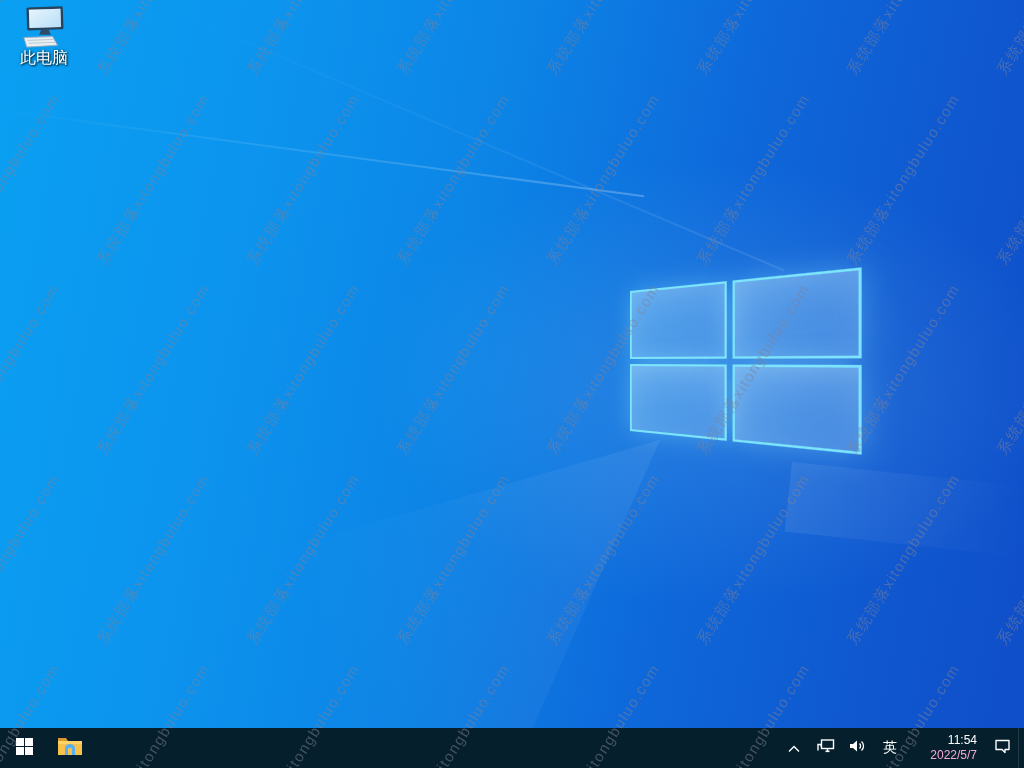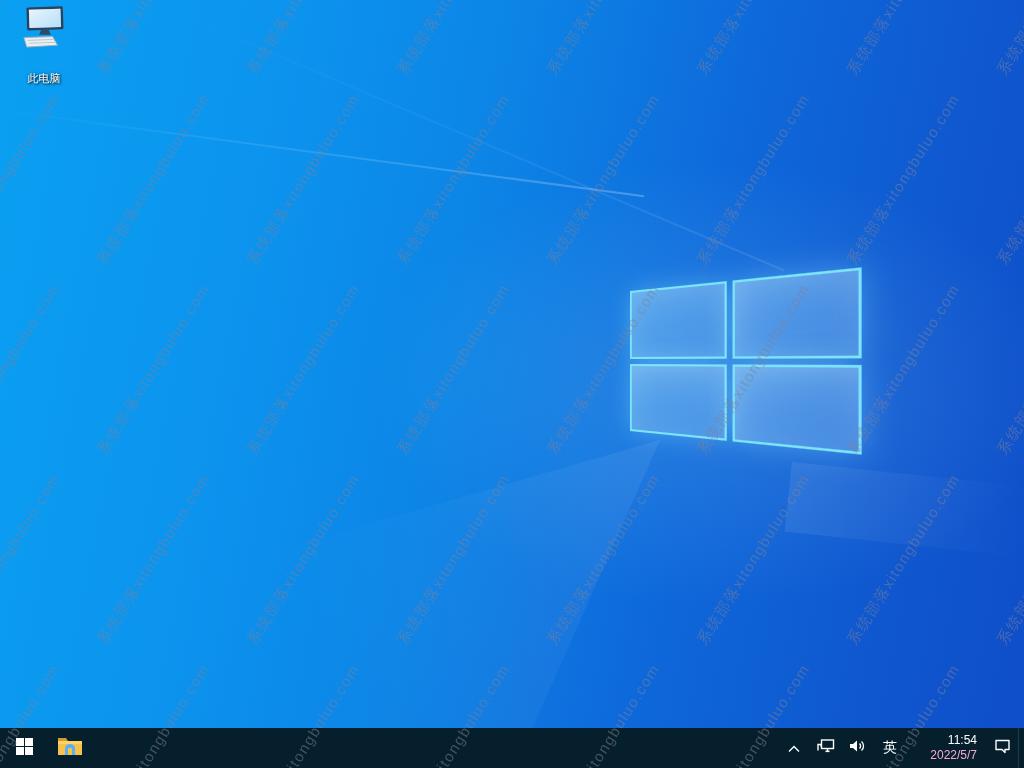--- a/index.html
+++ b/index.html
@@ -36,21 +36,21 @@
   .win-logo .pane{
     border:2px solid var(--logo-border,#7ce5fb);
     background:linear-gradient(160deg, rgba(200,240,255,0.38), rgba(160,220,252,0.22));
     box-shadow:0 0 22px rgba(140,225,255,0.35), inset 0 0 30px rgba(220,250,255,0.18);
   }
   
   .icon-col{position:absolute;left:6px;top:4px;width:76px;display:flex;flex-direction:column;gap:14px;z-index:5;}
   .di{width:76px;height:82px;display:flex;flex-direction:column;align-items:center;justify-content:flex-start;cursor:pointer;}
   .di .glyph{width:46px;height:46px;display:flex;align-items:center;justify-content:center;}
   .di .lbl{
-    margin-top:21px;font-size:11px;line-height:14px;color:var(--label-color,#ffffff);text-align:left;
+    margin-top:1px;font-size:16px;line-height:14px;color:var(--label-color,#ffffff);text-align:left;
     text-shadow:1px 1px 2px rgba(0,0,0,0.85), 0 0 3px rgba(0,0,0,0.5);
     white-space:nowrap;
   }
   
   .taskbar{
     position:absolute;left:0;bottom:0;width:1024px;height:40px;z-index:40;
     background:var(--taskbar-bg,#05202c);
     display:flex;align-items:stretch;
   }
   .tb-btn{width:48px;height:40px;display:flex;align-items:center;justify-content:center;cursor:pointer;}

